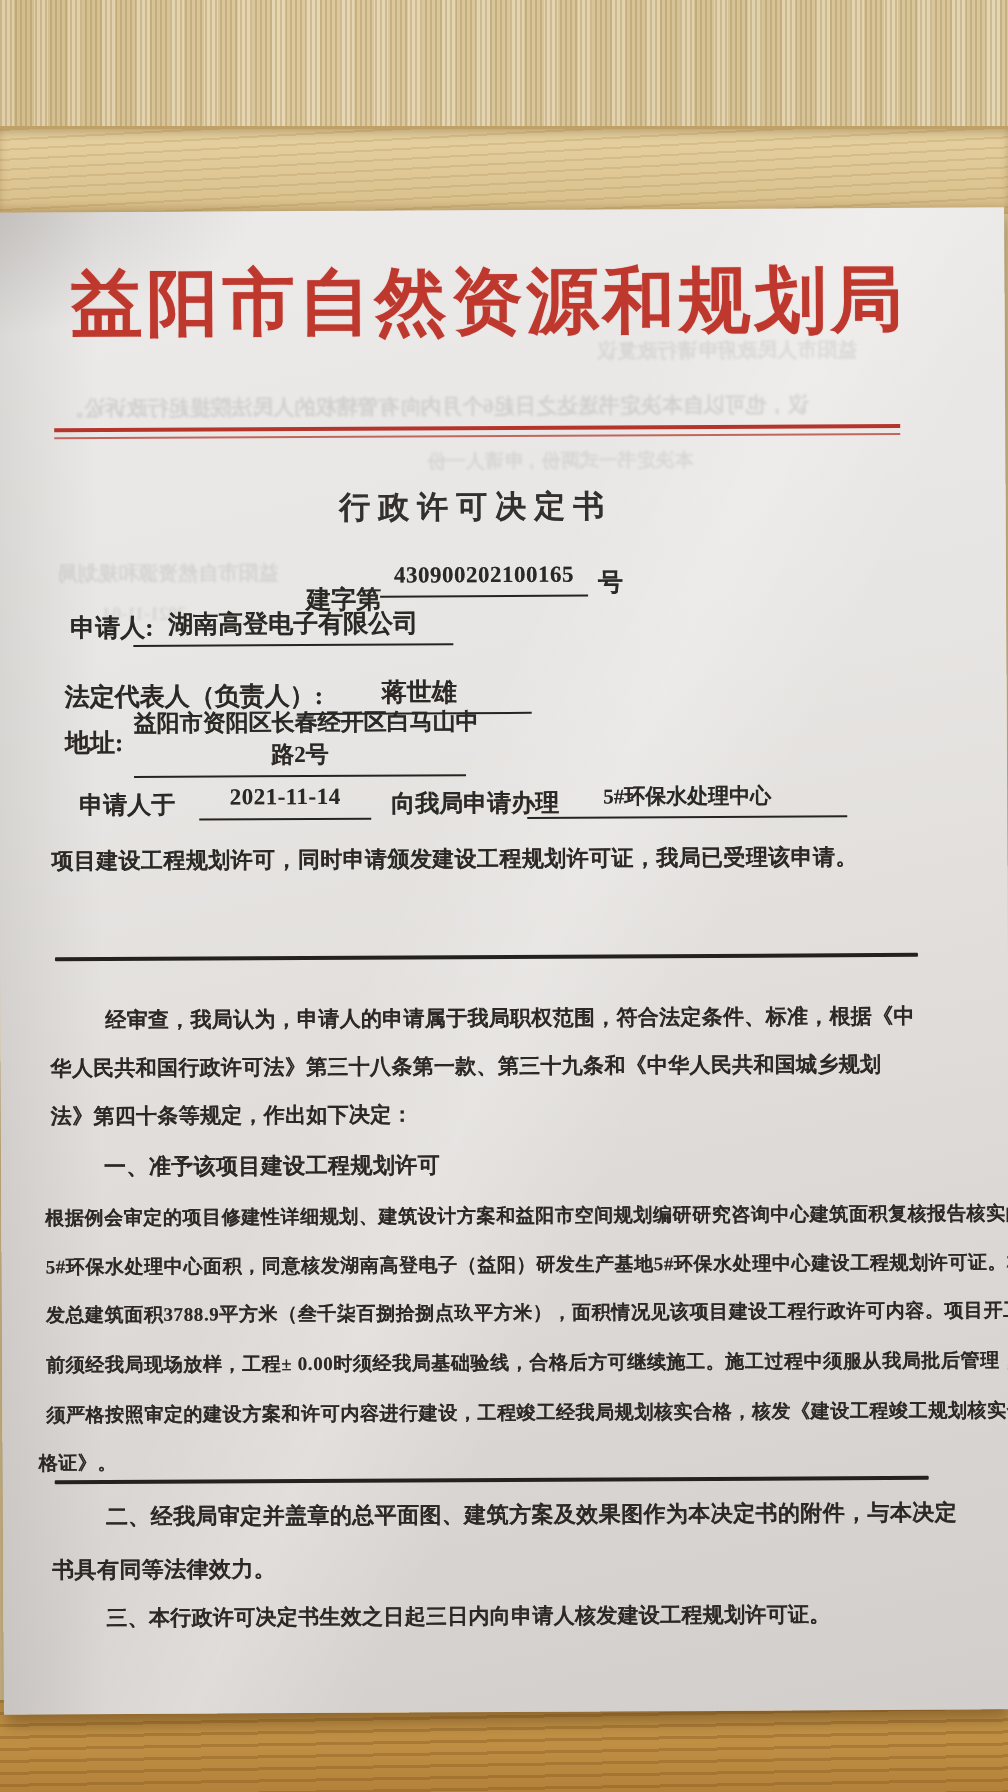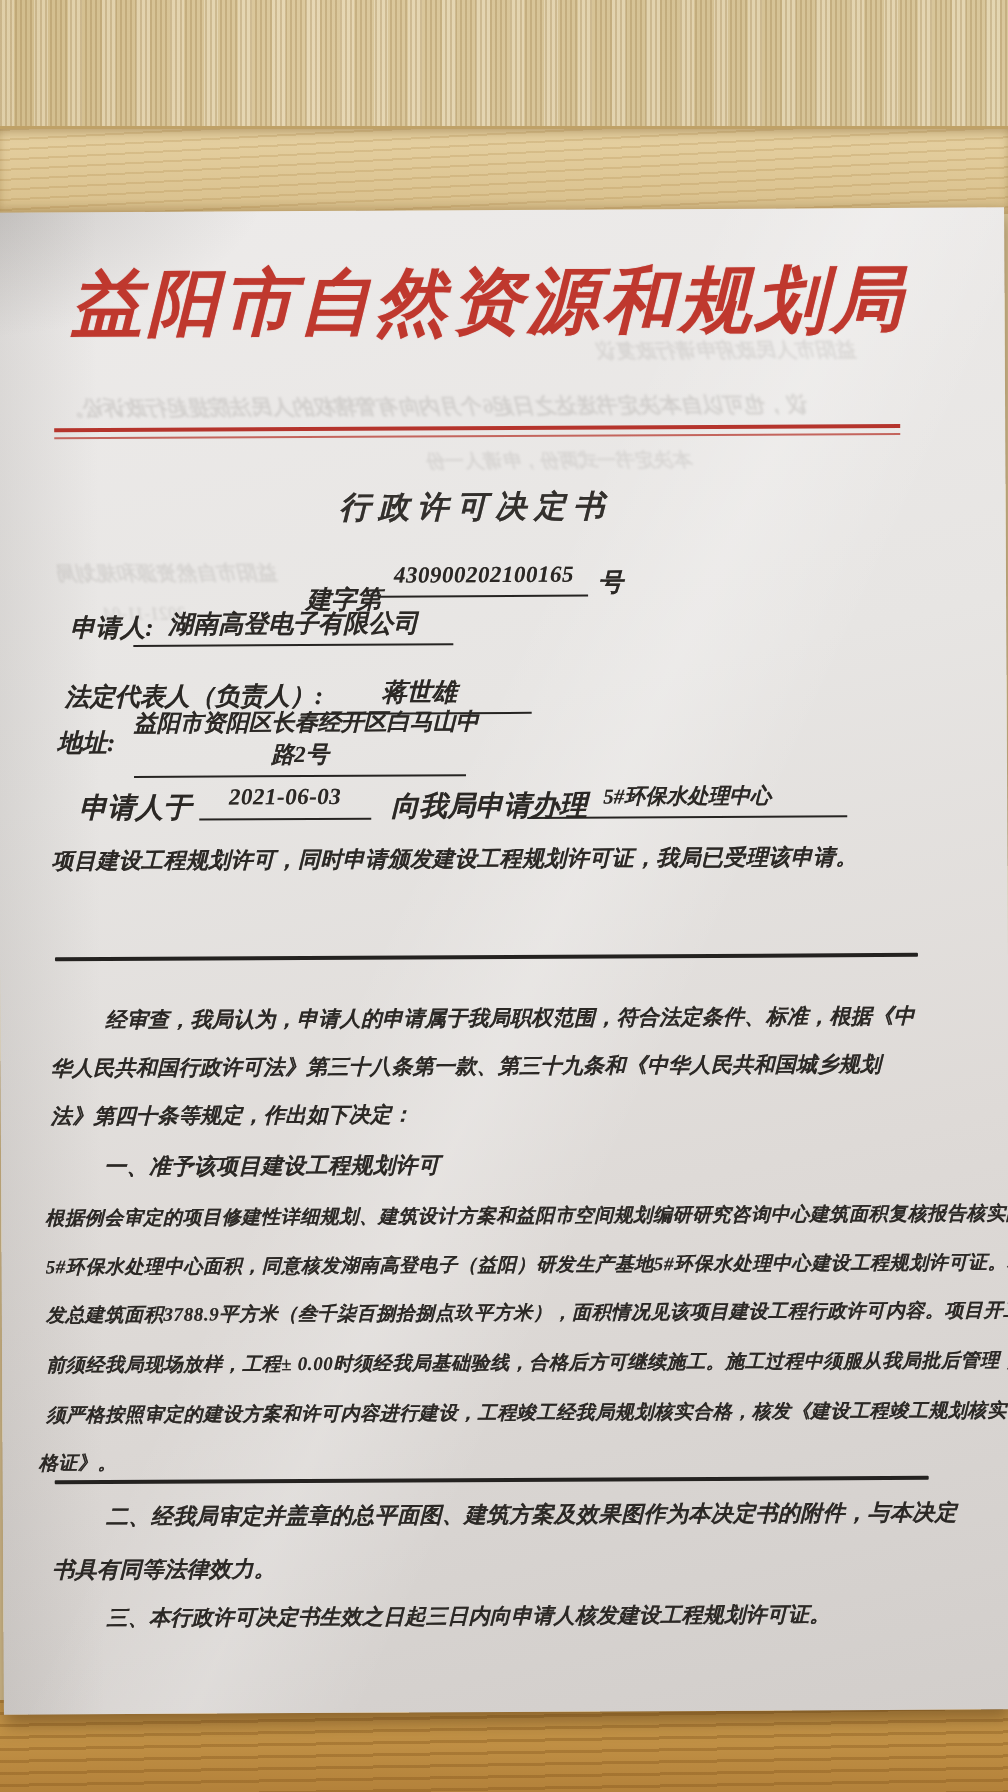--- a/index.html
+++ b/index.html
@@ -1,20 +1,19 @@
 <!DOCTYPE html>
 <html><head>
 <meta charset="utf-8">
 <style>
   html,body{margin:0;padding:0;}
   .photo{
     position:relative;width:1008px;height:1792px;overflow:hidden;
     font-family:"Liberation Serif","DejaVu Serif",serif;
     background:#d6c396;
-    font-style:italic;
   }
   
   .wood-top{
     position:absolute;left:0;top:0;width:1008px;height:126px;
     background:
       repeating-linear-gradient(90deg, rgba(146,115,62,0.28) 0 2px, rgba(0,0,0,0) 2px 5px),
       repeating-linear-gradient(90deg, rgba(255,248,230,0.30) 0 14px, rgba(0,0,0,0) 14px 34px),
       linear-gradient(90deg,#d2bd8d,#dcc99e 30%,#d5c295 70%,#d9c79c);
     border-bottom:3px solid #bfa167;
   }
@@ -48,21 +47,21 @@
   .ln{position:absolute;white-space:nowrap;color:#2b2825;font-weight:bold;
       text-shadow:0 0 0.6px rgba(43,40,37,0.55);}
   .center{left:0;right:24px;text-align:center;}
   .agency{top:44px;font-size:72px;letter-spacing:4px;color:#bf382e;
           text-shadow:0 0 1px rgba(191,56,46,0.6);}
   .rule-red-thick{position:absolute;left:57px;top:216px;width:846px;height:4px;background:#b5342c;}
   .rule-red-thin {position:absolute;left:57px;top:225px;width:846px;height:2px;background:#c4655d;}
   .doc-title{top:276px;font-size:31px;letter-spacing:8px;color:#33302d;transform:translateX(-14px);}
   .rule-black{position:absolute;height:4px;background:#242220;border-radius:1px;}
   .fill{display:inline-block;border-bottom:2.5px solid #262422;text-align:center;}
-  .f25{font-size:25px;} .f24{font-size:28px;} .f23{font-size:23px;}
+  .f25{font-size:25px;} .f24{font-size:24px;} .f23{font-size:23px;}
   .f22{font-size:22px;letter-spacing:0.4px;} .f21{font-size:21px;letter-spacing:0.3px;}
   .f19{font-size:19px;letter-spacing:0.6px;}
   .serifnum{font-size:23px;letter-spacing:0.5px;}
   .bleed{position:absolute;white-space:nowrap;color:#6f6b66;font-weight:bold;
          transform:scaleX(-1);filter:blur(1.1px);}
 </style>
 </head>
 <body>
 
 <div class="photo">
@@ -88,26 +87,26 @@
     <div class="ln f25" style="top:372px;left:308px;">建字第</div>
     <div class="ln fill serifnum" style="top:352px;left:382px;width:208px;height:33px;font-weight:bold;">430900202100165</div>
     <div class="ln f25" style="top:356px;left:600px;">号</div>
 
     <div class="ln f25" style="top:399px;left:72px;">申请人:</div>
     <div class="ln fill f25" style="top:396px;left:135px;width:320px;height:37px;">湖南高登电子有限公司</div>
 
     <div class="ln f25" style="top:468px;left:66px;">法定代表人（负责人）:</div>
     <div class="ln fill f25" style="top:465px;left:308px;width:225px;height:37px;">蒋世雄</div>
 
-    <div class="ln f25" style="top:514px;left:58px;">地址:</div>
+    <div class="ln f25" style="top:514px;left:66px;">地址:</div>
     <div class="ln f23" style="top:496px;left:135px;">益阳市资阳区长春经开区白马山中</div>
     <div class="ln fill f23" style="top:528px;left:135px;width:332px;height:36px;">路2号</div>
 
     <div class="ln f24" style="top:577px;left:80px;">申请人于</div>
-    <div class="ln fill serifnum" style="top:573px;left:200px;width:172px;height:34px;">2021-06-03</div>
+    <div class="ln fill serifnum" style="top:573px;left:200px;width:172px;height:34px;">2021-11-14</div>
     <div class="ln f24" style="top:577px;left:392px;text-align:right;">向我局申请办理</div>
     <div class="ln fill" style="top:573px;left:528px;width:320px;height:34px;font-size:21px;">5#环保水处理中心</div>
     <div class="ln f22" style="top:634px;left:52px;">项目建设工程规划许可，同时申请颁发建设工程规划许可证，我局已受理该申请。</div>
 
     <div class="rule-black" style="top:745px;left:55px;width:863px;"></div>
 
     <div class="ln f21" style="top:794px;left:105px;">经审查，我局认为，申请人的申请属于我局职权范围，符合法定条件、标准，根据《中</div>
     <div class="ln f21" style="top:842px;left:50px;">华人民共和国行政许可法》第三十八条第一款、第三十九条和《中华人民共和国城乡规划</div>
     <div class="ln f21" style="top:890px;left:50px;">法》第四十条等规定，作出如下决定：</div>
 

